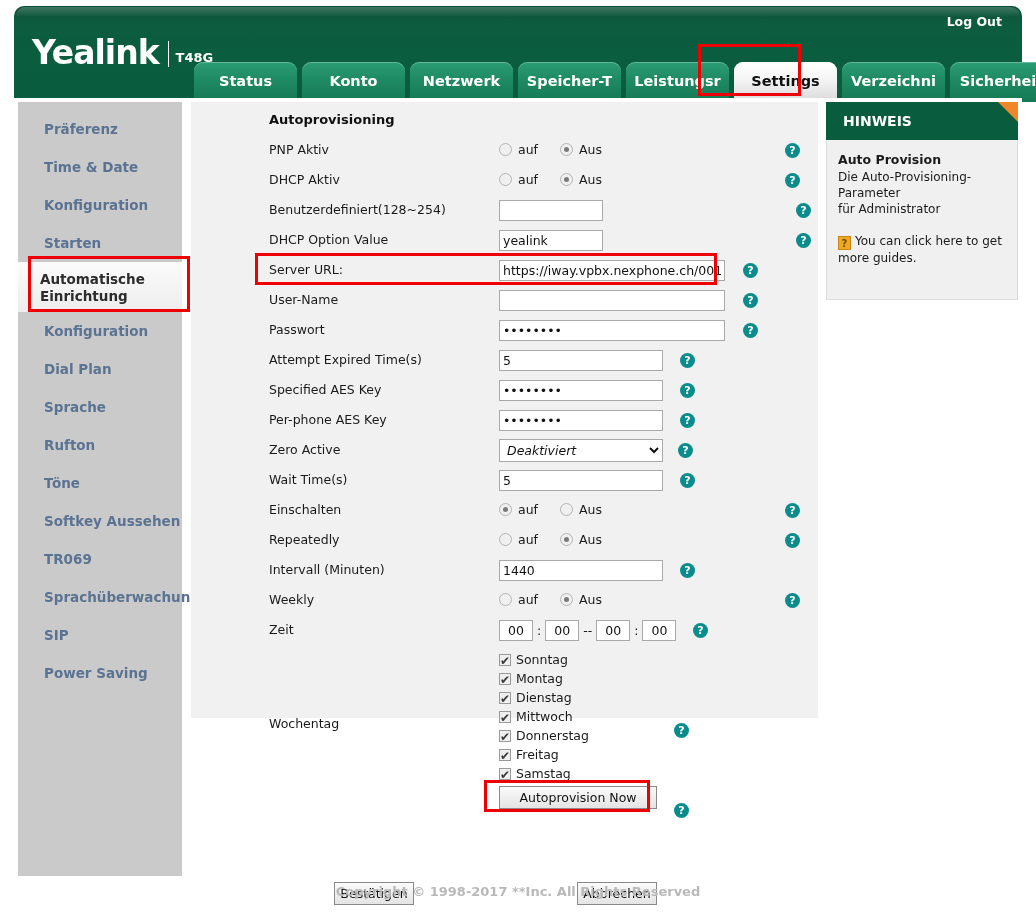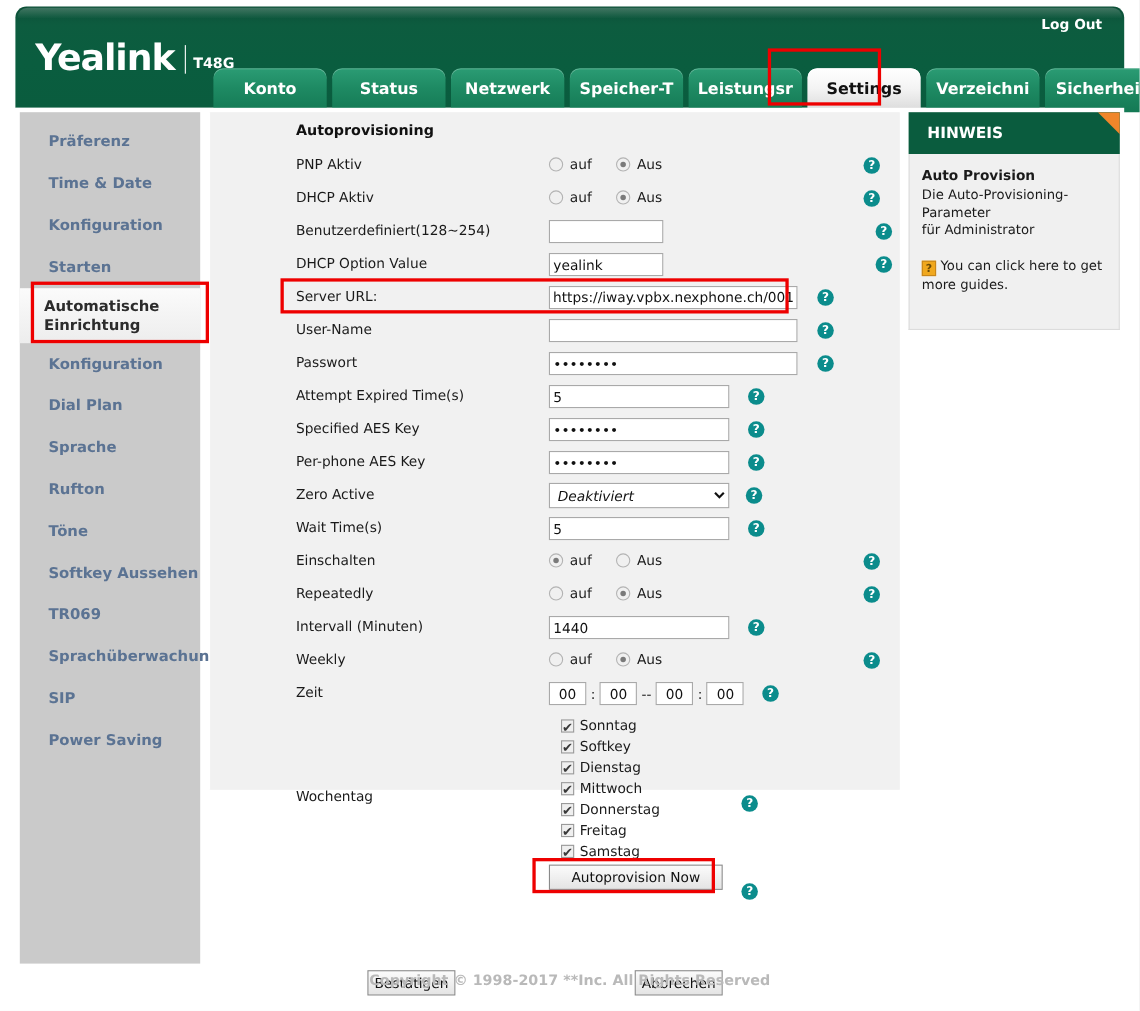--- a/index.html
+++ b/index.html
@@ -95,21 +95,21 @@
   .help {
     display:inline-block; width:15px; height:15px; border-radius:50%;
     background:#0b8c8c; color:#ffffff; font-size:11px; font-weight:bold;
     text-align:center; line-height:15px; cursor:pointer; vertical-align:middle;
   }
   .help-pos { position:absolute; top:7px; }
 
   .cb { width:12px; height:12px; border:1px solid #9a9a9a; background:#efefef; display:inline-block;
         position:relative; vertical-align:-2px; cursor:pointer; }
   .cb.on:after{ content:"\2714"; position:absolute; left:0px; top:-3px; font-size:12px; color:#3a3a3a; }
-  .day-line { font-size:12.5px; color:#1a1a1a; height:19px; line-height:19px;margin-left:11px; }
+  .day-line { font-size:12.5px; color:#1a1a1a; height:19px; line-height:19px; }
   .day-line .cb { margin-right:5px; }
 
   button.btn {
     font-family:"DejaVu Sans", sans-serif; font-size:12.5px; color:#111;
     background:linear-gradient(to bottom,#fbfbfb,#e4e4e4);
     border:1px solid #8a8a8a; padding:3px 0; cursor:pointer;
   }
   .btn-wide { width:158px; }
 
   
@@ -146,22 +146,22 @@
 
 <div class="page">
 
   <div class="header">
     <div class="logo">
       <span>Yealink</span><span class="bar"></span><span class="model">T48G</span>
     </div>
     <div class="logout">Log Out</div>
 
     <div class="tabs">
+      <div class="tab">Status</div>
       <div class="tab">Konto</div>
-      <div class="tab">Status</div>
       <div class="tab">Netzwerk</div>
       <div class="tab">Speicher-T</div>
       <div class="tab">Leistungsr</div>
       <div class="tab active">Settings</div>
       <div class="tab">Verzeichni</div>
       <div class="tab">Sicherheit</div>
     </div>
   </div>
 
   <div class="body">
@@ -353,21 +353,21 @@
           <span class="help help-pos" style="left:502px">?</span>
         </div>
 
         <div class="row" style="height:150px">
           <div class="lbl" style="top:70px">Wochentag</div>
           <div class="ctrl" style="left:308px;top:4px">
             <div class="day-line">
               <span class="cb on"></span><span>Sonntag</span>
             </div>
             <div class="day-line">
-              <span class="cb on"></span><span>Softkey</span>
+              <span class="cb on"></span><span>Montag</span>
             </div>
             <div class="day-line">
               <span class="cb on"></span><span>Dienstag</span>
             </div>
             <div class="day-line">
               <span class="cb on"></span><span>Mittwoch</span>
             </div>
             <div class="day-line">
               <span class="cb on"></span><span>Donnerstag</span>
             </div>

